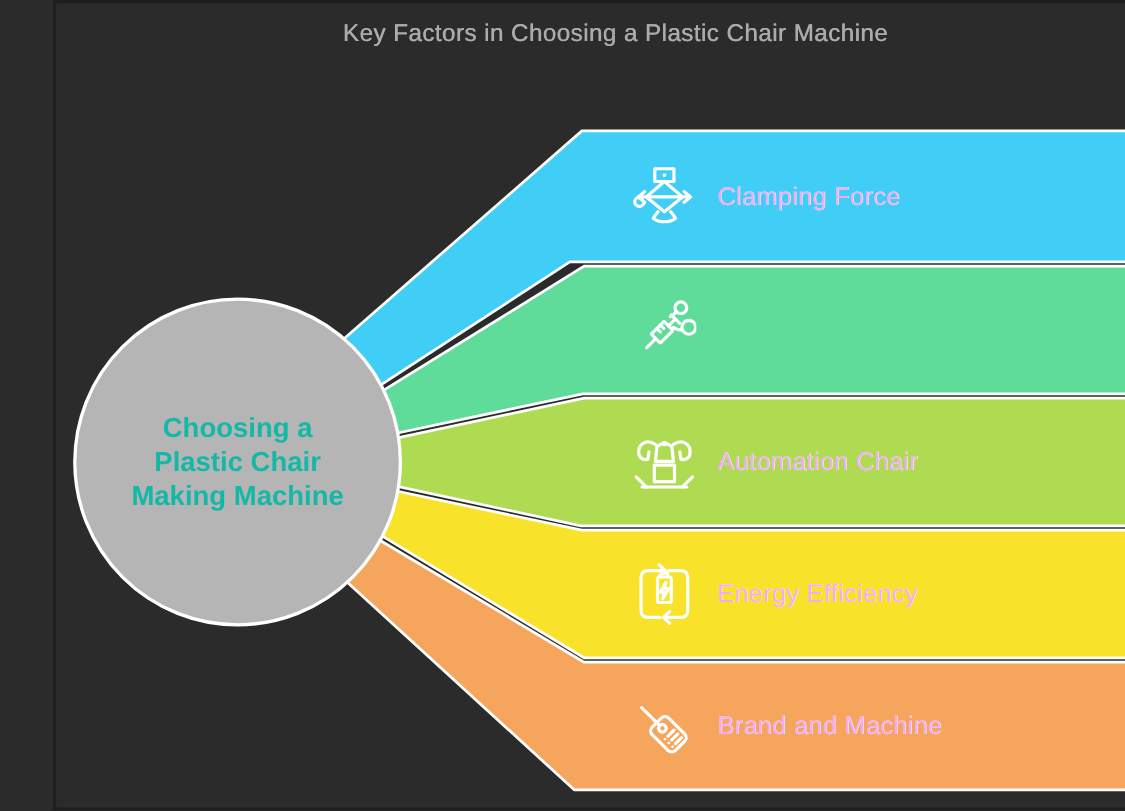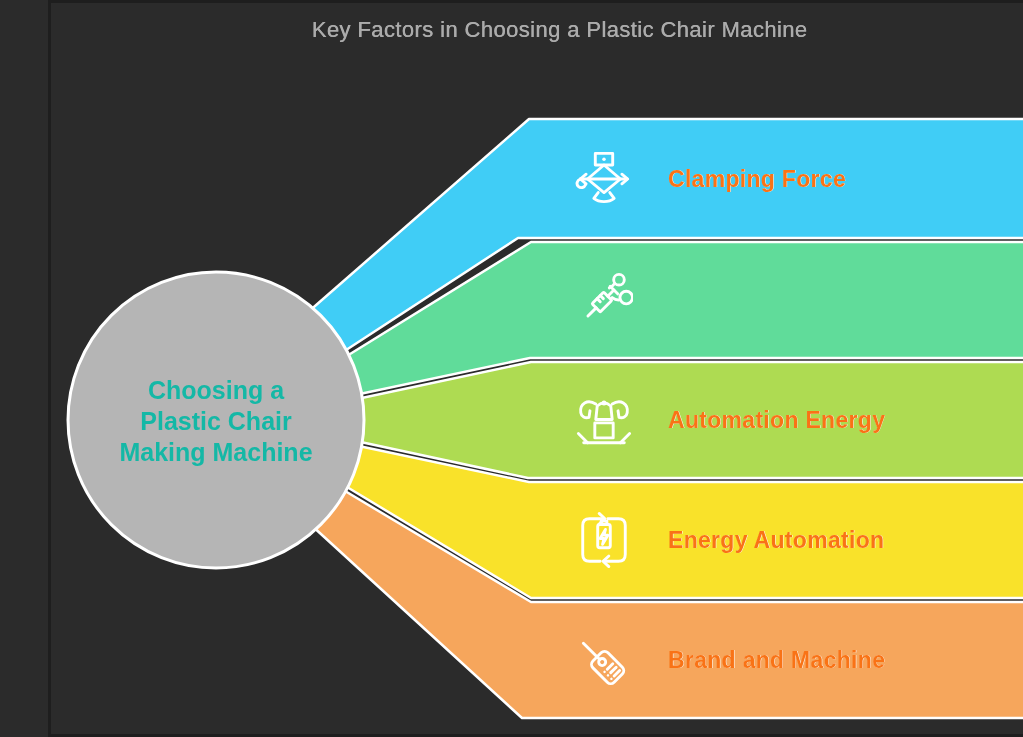--- a/index.html
+++ b/index.html
@@ -7,22 +7,22 @@
          font-family:"Liberation Sans", sans-serif;margin-left:48px;}
   .frame{position:absolute;inset:0;border:3px solid #1e1e1e;pointer-events:none;z-index:20;}
   .title{position:absolute;top:17px;left:0;width:100%;text-align:center;
          font-size:22px;color:#ababab;letter-spacing:.4px;text-shadow:.4px 0 0 #ababab;}
   svg.shapes{position:absolute;left:0;top:0;z-index:1;}
   .band{stroke:#ffffff;stroke-width:2.5;stroke-linejoin:round;}
   .hub{stroke:#ffffff;stroke-width:3;}
   .center-label{position:absolute;left:168px;top:421px;transform:translate(-50%,-50%);
         width:200px;text-align:center;font-size:25px;font-weight:bold;color:#14b8a6;
         line-height:31px;z-index:5;}
-  .band-label{position:absolute;left:620px;transform:translateY(-50%);white-space:nowrap;
-        font-size:23px;font-weight:700;color:#f97316;letter-spacing:.3px;
+  .band-label{position:absolute;left:604px;transform:translateY(-50%);white-space:nowrap;
+        font-size:23px;font-weight:400;color:#f0abfc;letter-spacing:.3px;
         text-shadow:.45px 0 0 #ffffff;z-index:5;}
   .icon-box{position:absolute;left:527px;width:58px;height:58px;transform:translateY(-50%);z-index:5;}
   .icon-box svg{width:100%;height:100%;fill:none;stroke:#ffffff;stroke-width:3;
         stroke-linecap:round;stroke-linejoin:round;}
   .icon-box svg .f{fill:#ffffff;stroke:none;}
   .y1{top:179px;} .y2{top:300px;} .y3{top:420px;} .y4{top:540px;} .y5{top:660px;}
 </style>
 </head>
 <body>
 
@@ -77,34 +77,34 @@
       <circle class="f" cx="30" cy="12.5" r="2.6"></circle>
       <path d="M23,15.5 Q30,9.5 37,15.5 L38.5,29.5 L21.5,29.5 Z"></path>
       <path d="M21.5,13.5 C13,8 4.5,13 6,22.5 C6.6,26.5 10.5,28.6 14.5,27.3 L15.5,20.5"></path>
       <path transform="translate(60 0) scale(-1 1)" d="M21.5,13.5 C13,8 4.5,13 6,22.5 C6.6,26.5 10.5,28.6 14.5,27.3 L15.5,20.5"></path>
       <rect x="20.5" y="33" width="19" height="15.5"></rect>
       <path d="M9,53.5 H51"></path>
       <path d="M13,53.5 L3.5,44"></path>
       <path d="M47,53.5 L56.5,44"></path>
     </svg>
   </div>
-  <div class="band-label y3">Automation Energy</div>
+  <div class="band-label y3">Automation Chair</div>
 
   <div class="icon-box y4">
     <svg viewBox="0 0 60 60">
       <path d="M27,14 V10.5 H33 V14"></path>
       <rect x="23.5" y="14" width="13" height="24" rx="2"></rect>
       <path d="M31.5,19 L26,28.5 H30 L28.5,34.5 L34,25 H30 Z"></path>
       <path d="M26,52 H15 Q8,52 8,45 V15 Q8,8 15,8 H29"></path>
       <path d="M25,2.5 L31,8 L25,13.5"></path>
       <path d="M34,8 H45 Q52,8 52,15 V45 Q52,52 45,52 H31"></path>
       <path d="M35,46.5 L29,52 L35,57.5"></path>
     </svg>
   </div>
-  <div class="band-label y4">Energy Automation</div>
+  <div class="band-label y4">Energy Efficiency</div>
 
   <div class="icon-box y5">
     <svg viewBox="0 0 60 60">
       <g transform="rotate(-45 32 36)">
         <rect x="21" y="23" width="22" height="31" rx="5"></rect>
         <circle cx="32" cy="30.5" r="3.6"></circle>
         <path d="M32,26.9 V3"></path>
         <circle class="f" cx="26.5" cy="39.5" r="1.3"></circle>
         <path d="M30.5,39.5 H38.5"></path>
         <circle class="f" cx="26.5" cy="44.5" r="1.3"></circle>

